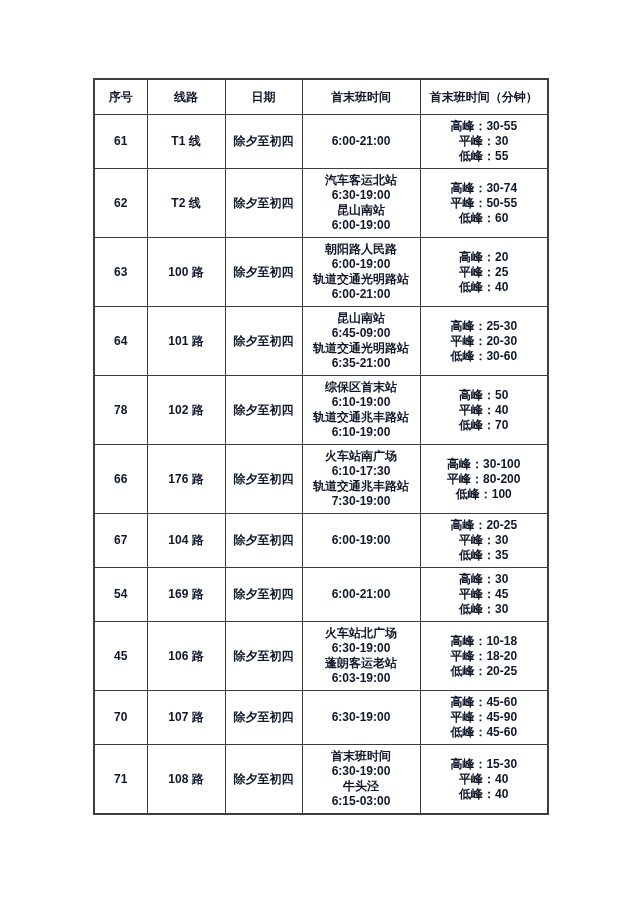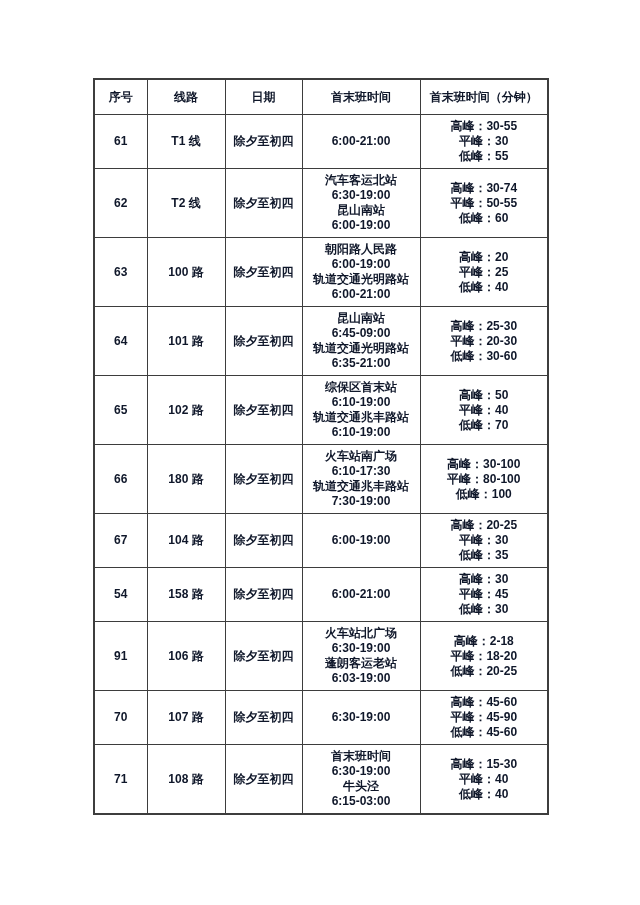--- a/index.html
+++ b/index.html
@@ -155,21 +155,21 @@
             <div>6:35-21:00</div>
           </td>
           <td>
             <div>高峰：25-30</div>
             <div>平峰：20-30</div>
             <div>低峰：30-60</div>
           </td>
         </tr>
         <tr>
           <td>
-            <div>65</div>
+            <div>78</div>
           </td>
           <td>
             <div>102 路</div>
           </td>
           <td>
             <div>除夕至初四</div>
           </td>
           <td>
             <div>综保区首末站</div>
             <div>6:10-19:00</div>
@@ -180,34 +180,34 @@
             <div>高峰：50</div>
             <div>平峰：40</div>
             <div>低峰：70</div>
           </td>
         </tr>
         <tr>
           <td>
             <div>66</div>
           </td>
           <td>
-            <div>180 路</div>
+            <div>176 路</div>
           </td>
           <td>
             <div>除夕至初四</div>
           </td>
           <td>
             <div>火车站南广场</div>
             <div>6:10-17:30</div>
             <div>轨道交通兆丰路站</div>
             <div>7:30-19:00</div>
           </td>
           <td>
             <div>高峰：30-100</div>
-            <div>平峰：80-100</div>
+            <div>平峰：80-200</div>
             <div>低峰：100</div>
           </td>
         </tr>
         <tr>
           <td>
             <div>67</div>
           </td>
           <td>
             <div>104 路</div>
           </td>
@@ -221,52 +221,52 @@
             <div>高峰：20-25</div>
             <div>平峰：30</div>
             <div>低峰：35</div>
           </td>
         </tr>
         <tr>
           <td>
             <div>54</div>
           </td>
           <td>
-            <div>158 路</div>
+            <div>169 路</div>
           </td>
           <td>
             <div>除夕至初四</div>
           </td>
           <td>
             <div>6:00-21:00</div>
           </td>
           <td>
             <div>高峰：30</div>
             <div>平峰：45</div>
             <div>低峰：30</div>
           </td>
         </tr>
         <tr>
           <td>
-            <div>91</div>
+            <div>45</div>
           </td>
           <td>
             <div>106 路</div>
           </td>
           <td>
             <div>除夕至初四</div>
           </td>
           <td>
             <div>火车站北广场</div>
             <div>6:30-19:00</div>
             <div>蓬朗客运老站</div>
             <div>6:03-19:00</div>
           </td>
           <td>
-            <div>高峰：2-18</div>
+            <div>高峰：10-18</div>
             <div>平峰：18-20</div>
             <div>低峰：20-25</div>
           </td>
         </tr>
         <tr>
           <td>
             <div>70</div>
           </td>
           <td>
             <div>107 路</div>

